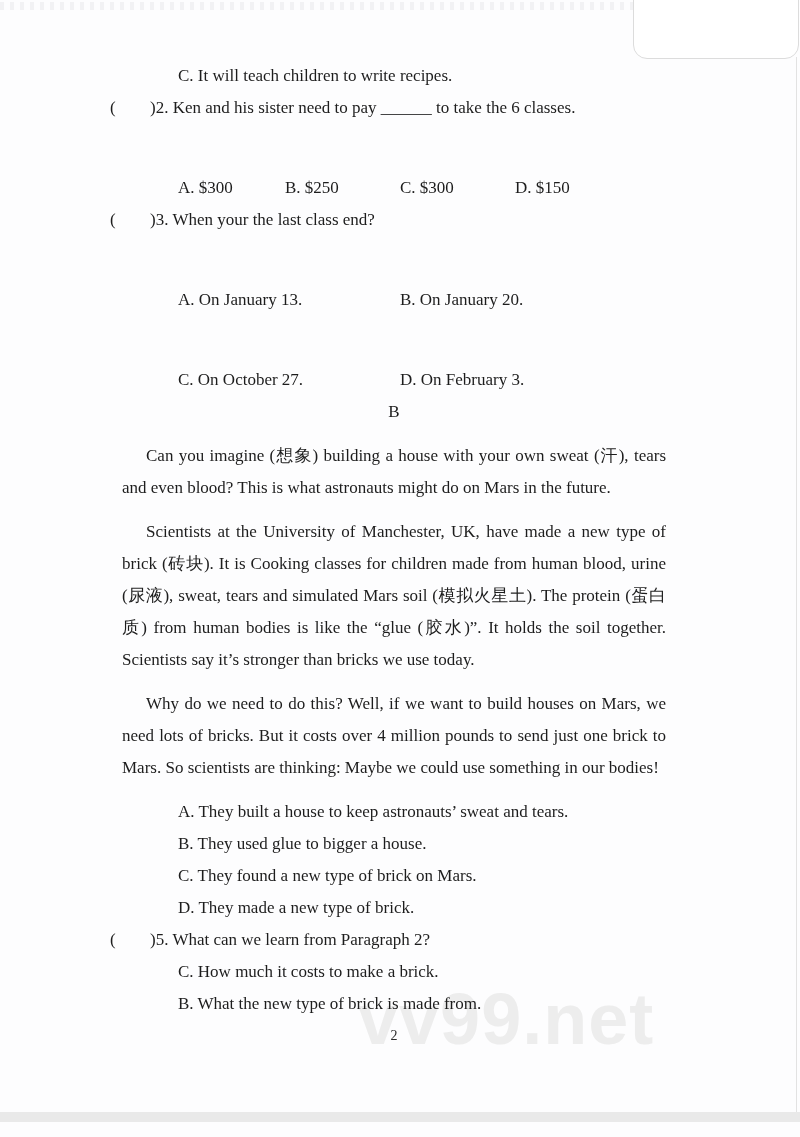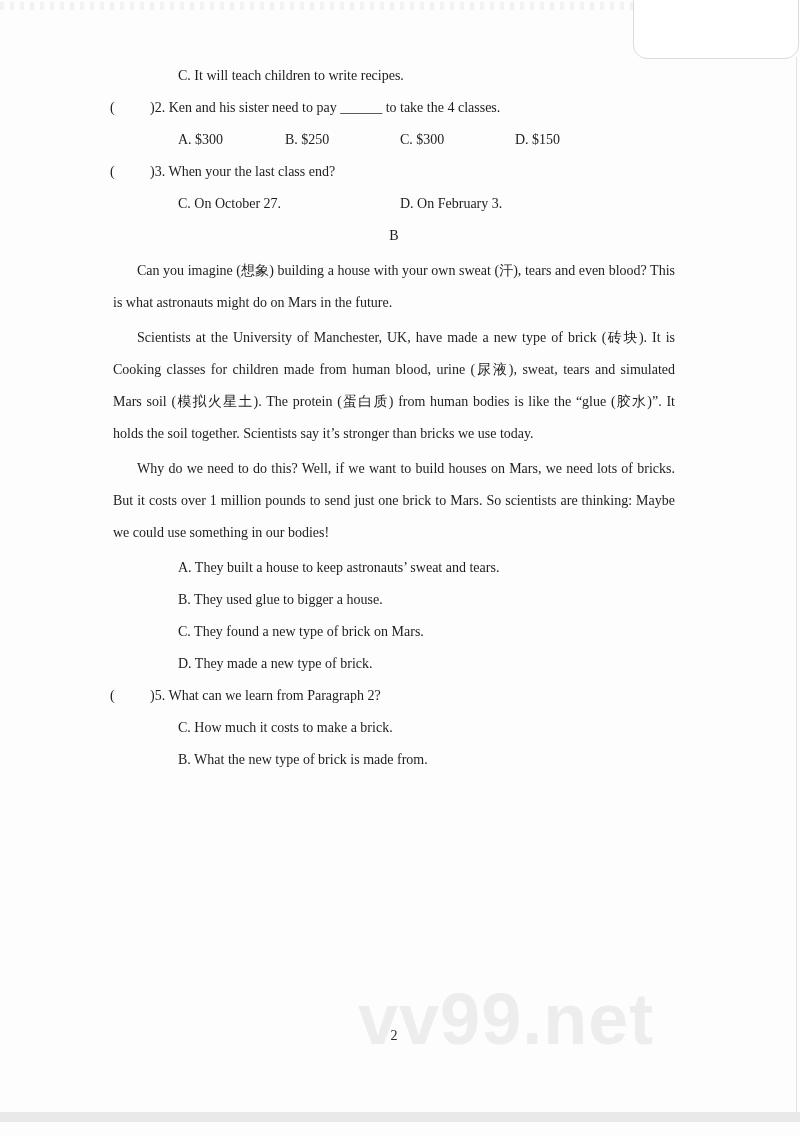--- a/index.html
+++ b/index.html
@@ -12,32 +12,32 @@
     color: #1d1d1d;
   }
   .top-texture {
     position: absolute; left: 0; top: 2px; width: 800px; height: 8px;
     background: repeating-linear-gradient(90deg, #f2f2f4 0 4px, transparent 4px 10px);
     z-index: 0;
   }
   .content {
     position: absolute; left: 0; top: 60px; width: 800px;
     padding: 0 122px 0 110px; box-sizing: border-box;
-    font-size: 14px; line-height: 32px;
+    font-size: 17px; line-height: 32px;
     z-index: 2;
   }
   .line { min-height: 32px; }
   .opt { padding-left: 68px; }
   .q-open { display: inline-block; width: 40px; }
-  .row4, .row2 { display: flex; padding-left: 68px; }
+  .row4, .row2 { display: flex; padding-left: 68px; margin-top: 48px; }
   .w107 { width: 107px; flex: none; }
   .w115 { width: 115px; flex: none; }
   .w222 { width: 222px; flex: none; }
   .section-label { text-align: center; }
-  .para { margin: 3px; text-align: justify; text-indent: 24px; }
+  .para { margin: 12px; text-align: justify; text-indent: 24px; }
   .watermark {
     position: absolute; left: 358px; top: 978px;
     font-family: "Liberation Sans", "DejaVu Sans", sans-serif;
     font-weight: 700; font-size: 72px; letter-spacing: 1px;
     color: #ededed; z-index: 1; white-space: nowrap;
   }
   .page-number {
     position: absolute; left: 0; top: 1028px; width: 788px;
     text-align: center; font-size: 14px; color: #2a2a2a; z-index: 2;
   }
@@ -57,41 +57,45 @@
 </style>
 </head>
 <body>
 
 <div class="top-texture"></div>
 
 <div class="content">
 
   <div class="line opt">C. It will teach children to write recipes.</div>
 
-  <div class="line"><span class="q-open">(</span><span>)2.</span> <span>Ken and his sister need to pay ______ to take the 4 classes.</span></div>
+  <div class="line"><span class="q-open">(</span><span>)2.</span> <span>Ken and his sister need to pay ______ to take the 6 classes.</span></div>
 
   <div class="line row4">
     <span class="w107">A. $300</span>
     <span class="w115">B. $250</span>
     <span class="w115">C. $300</span>
     <span>D. $150</span>
   </div>
 
   <div class="line"><span class="q-open">(</span><span>)3.</span> <span>When your the last class end?</span></div>
 
   <div class="line row2">
+    <span class="w222">A. On January 13.</span>
+    <span>B. On January 20.</span>
+  </div>
+  <div class="line row2">
     <span class="w222">C. On October 27.</span>
     <span>D. On February 3.</span>
   </div>
 
   <div class="line section-label">B</div>
 
   <p class="para">Can you imagine (想象) building a house with your own sweat (汗), tears and even blood? This is what astronauts might do on Mars in the future.</p>
   <p class="para">Scientists at the University of Manchester, UK, have made a new type of brick (砖块). It is Cooking classes for children made from human blood, urine (尿液), sweat, tears and simulated Mars soil (模拟火星土). The protein (蛋白质) from human bodies is like the “glue (胶水)”. It holds the soil together. Scientists say it’s stronger than bricks we use today.</p>
-  <p class="para">Why do we need to do this? Well, if we want to build houses on Mars, we need lots of bricks. But it costs over 1 million pounds to send just one brick to Mars. So scientists are thinking: Maybe we could use something in our bodies!</p>
+  <p class="para">Why do we need to do this? Well, if we want to build houses on Mars, we need lots of bricks. But it costs over 4 million pounds to send just one brick to Mars. So scientists are thinking: Maybe we could use something in our bodies!</p>
 
 
   <div class="line opt">A. They built a house to keep astronauts’ sweat and tears.</div>
   <div class="line opt">B. They used glue to bigger a house.</div>
   <div class="line opt">C. They found a new type of brick on Mars.</div>
   <div class="line opt">D. They made a new type of brick.</div>
 
   <div class="line"><span class="q-open">(</span><span>)5.</span> <span>What can we learn from Paragraph 2?</span></div>
 
   <div class="line opt">C. How much it costs to make a brick.</div>

